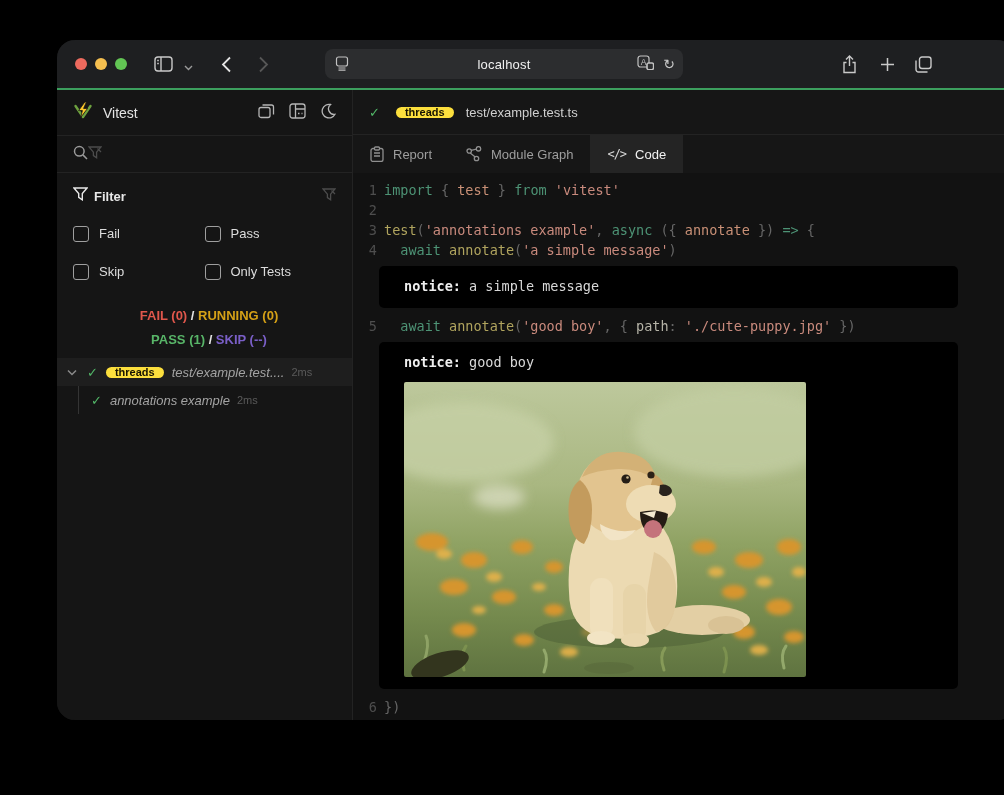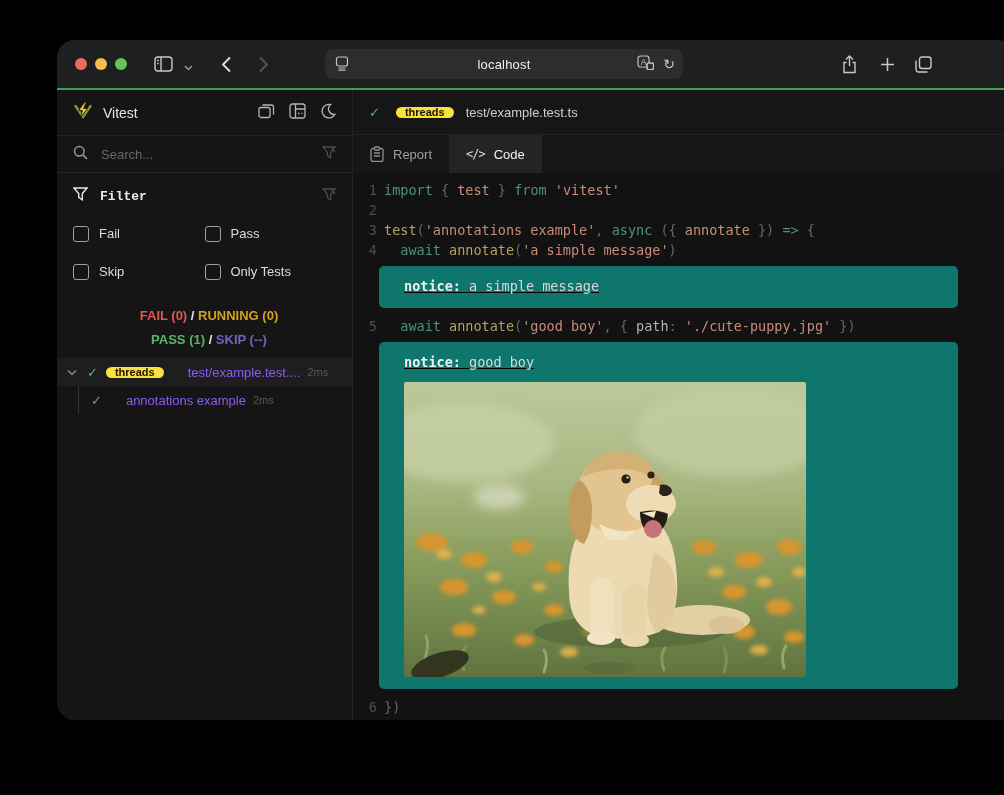--- a/index.html
+++ b/index.html
@@ -30,41 +30,41 @@
   .sb-header{height:45px;flex:none;display:flex;align-items:center;padding:0 16px;border-bottom:1px solid #232323;}
   .sb-title{color:#e3e3e3;font-size:14px;font-weight:500;margin-left:10px;}
   .sb-header-icons{margin-left:auto;display:flex;gap:14px;color:#b5b5b5;align-items:center;}
   .sb-search{height:36px;flex:none;display:flex;align-items:center;padding:0 16px;border-bottom:1px solid #232323;color:#9a9a9a;}
   .sb-search input{flex:1;margin-left:11px;background:transparent;border:none;outline:none;
     color:#cfcfcf;font-size:13px;font-family:inherit;}
   .sb-search input::placeholder{color:#696969;}
   .dim-ico{color:#4c4c4c;}
   .sb-filter{padding:14px 16px 4px;flex:none;}
   .filter-head{display:flex;align-items:center;color:#e8e8e8;}
-  .filter-title{font-size:13px;font-weight:700;margin-left:12px;font-family:Liberation Mono, monospace;}
+  .filter-title{font-size:13px;font-weight:700;margin-left:6px;}
   .filter-head .dim-ico{margin-left:auto;}
   .filter-grid{display:grid;grid-template-columns:1fr 1fr;row-gap:14px;margin-top:13px;}
   .cb-row{display:flex;align-items:flex-start;cursor:default;margin-top:8px;}
   .cb-box{width:14px;height:14px;border:1.6px solid #9f9f9f;border-radius:3px;flex:none;}
   .cb-label{margin-left:10px;font-size:13px;color:#dcdcdc;}
   .sb-summary{margin-top:20px;text-align:center;font-size:13px;font-weight:700;line-height:24px;flex:none;margin-left:9px;}
   .seg-plain{color:#e8e8e8;} .seg-fail{color:var(--c-fail,#e0574c);} .seg-running{color:var(--c-running,#d5a117);}
   .seg-pass{color:var(--c-pass,#58b568);} .seg-skip{color:var(--c-skip,#7a5fc7);}
   .sb-tree{margin-top:6px;}
   .tree-row{height:28px;display:flex;align-items:center;padding-left:10px;position:relative;}
   .tree-row.selected{background:#1e1e1e;}
   .tree-row.child{padding-left:34px;}
   .tree-row.child::before{content:"";position:absolute;left:21px;top:0;bottom:0;width:1px;background:#343434;}
   .tree-chevron{color:#8a8a8a;width:12px;display:flex;}
   .check{color:var(--c-check_green,#52b768);font-size:13px;font-weight:700;margin:0 0 0 8px;}
   .tree-row.child .check{margin-left:0;}
   .badge{background:var(--c-badge_yellow,#fcdf3d);color:#161300;font-size:11px;font-weight:700;
     border-radius:999px;padding:0 9px;margin-left:8px;line-height:1;}
-  .tree-name{margin-left:24px;font-size:13px;color:#8b5cf6;white-space:nowrap;overflow:hidden;
-    text-overflow:ellipsis;max-width:158px;}
+  .tree-name{margin-left:8px;font-size:13px;color:#a3a3a3;white-space:nowrap;overflow:hidden;
+    text-overflow:ellipsis;max-width:158px;font-style:italic;}
   .tree-time{margin-left:7px;font-size:11px;color:#5a5a5a;}
 
   
   .main{flex:1;display:flex;flex-direction:column;border-left:1px solid #232323;background:#161616;min-width:0;}
   .file-header{height:44px;flex:none;display:flex;align-items:center;padding:0 16px;border-bottom:1px solid #232323;}
   .file-header .badge{margin-left:16px;}
   .file-path{margin-left:12px;font-size:13px;color:#cfcfcf;}
   .tabbar{height:38px;flex:none;display:flex;align-items:stretch;background:#161616;}
   .tab{display:flex;align-items:center;padding:0 17px;gap:9px;font-size:13px;color:#9e9e9e;cursor:default;}
   .tab .t-ico{color:#8f8f8f;display:flex;align-items:center;}
@@ -74,21 +74,21 @@
   .codeglyph{font-family:"DejaVu Sans Mono",monospace;font-size:12px;letter-spacing:-1px;}
 
   
   .editor{flex:1;background:#121212;font-family:"DejaVu Sans Mono",monospace;font-size:13.5px;
     line-height:20px;padding-top:7px;position:relative;overflow:hidden;}
   .code-line{display:flex;white-space:pre;height:20px;}
   .ln{width:24px;flex:none;text-align:right;padding-right:7px;color:#4e4e4e;}
   .tk-k{color:var(--c-syntax_keyword,#4d9375);} .tk-s{color:var(--c-syntax_string,#c98a7d);}
   .tk-f{color:var(--c-syntax_function,#b0a45e);} .tk-i{color:var(--c-syntax_param,#c99076);}
   .tk-o{color:var(--c-syntax_property,#b5b3a7);} .tk-p{color:#666666;} .tk-d{color:#dbd7ca;}
-  .notice{margin:6px 57px 8px 26px;background:#0f766e;border-radius:5px;padding:10px 25px 12px;text-decoration:underline;}
+  .notice{margin:6px 57px 8px 26px;background:#000000;border-radius:5px;padding:10px 25px 12px;}
   .notice-label{font-weight:700;color:#efefef;}
   .notice-text{color:#d8d8d8;}
   .notice-img{margin-top:10px;width:402px;height:295px;border-radius:2px;overflow:hidden;}
   .notice-img svg{display:block;}
   .v-scroll{position:absolute;top:0;right:3px;width:8px;height:486px;background:#2b2b2b;border-radius:4px;}
 </style>
 </head>
 <body>
 
 <div class="canvas">
@@ -204,21 +204,20 @@
           </span>
         </div>
 
         <div class="sb-search">
           <span>
             <svg width="15" height="15" viewBox="0 0 15 15" fill="none" stroke="currentColor" stroke-width="1.5">
               <circle cx="6.3" cy="6.3" r="4.8"></circle>
                 <line x1="9.9" y1="9.9" x2="14" y2="14"></line>
             </svg>
           </span>
-          <input type="text" placeholder="Search..." style="">
           <span class="dim-ico">
             <svg width="14" height="13" viewBox="0 0 14 13" fill="none" stroke="currentColor" stroke-width="1.3">
               <path d="M1 1 H13 L8.6 6.2 V11.8 L5.4 9.6 V6.2 Z"></path>
                 <line x1="9.5" y1="2.5" x2="13" y2="6"></line>
             </svg>
           </span>
         </div>
 
         <div class="sb-filter">
           <div class="filter-head">
@@ -291,20 +290,32 @@
             <div class="tab">
               <span class="t-ico">
                 <svg width="14" height="16" viewBox="0 0 14 16" fill="none" stroke="currentColor" stroke-width="1.3">
                   <rect x="1" y="2.5" width="12" height="13" rx="2"></rect>
                   <rect x="4.5" y="1" width="5" height="3" rx="1" fill="#161616"></rect>
                   <line x1="4" y1="7" x2="10" y2="7"></line>
                   <line x1="4" y1="10" x2="10" y2="10"></line>
                 </svg>
               </span>
               <span>Report</span>
+            </div>
+            <div class="tab">
+              <span class="t-ico">
+                <svg width="16" height="16" viewBox="0 0 16 16" fill="none" stroke="currentColor" stroke-width="1.3">
+                  <circle cx="3.2" cy="5" r="2.2"></circle>
+                  <circle cx="12.5" cy="2.8" r="2.2"></circle>
+                  <circle cx="10.5" cy="12.5" r="2.2"></circle>
+                  <line x1="5.2" y1="4.4" x2="10.4" y2="3.2"></line>
+                  <line x1="4.2" y1="7" x2="9.2" y2="11"></line>
+                </svg>
+              </span>
+              <span>Module Graph</span>
             </div>
             <div class="tab active">
               <span class="t-ico">
                 <span class="codeglyph">&lt;/&gt;</span>
               </span>
               <span>Code</span>
             </div>
           </div>
 
         <div class="editor" id="editor">

